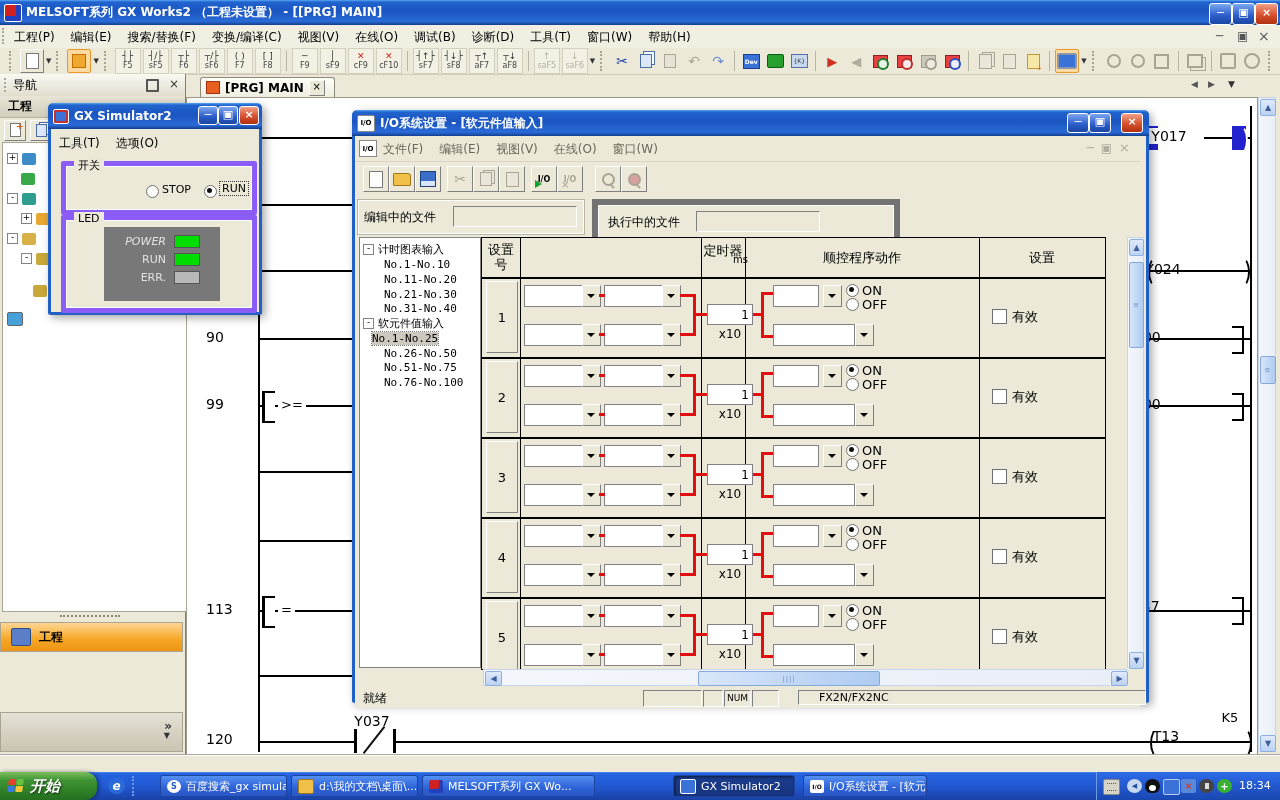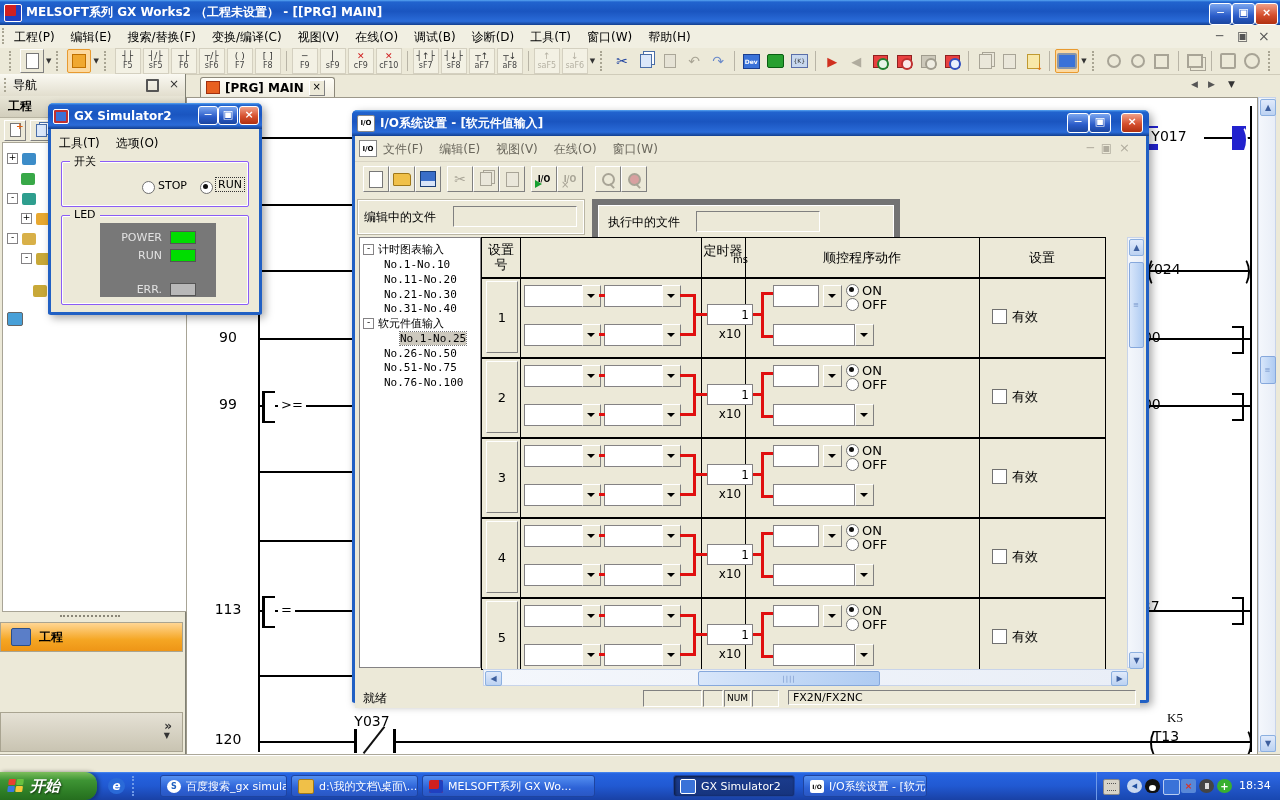--- a/index.html
+++ b/index.html
@@ -43,21 +43,21 @@
   .slash{position:absolute;left:-4px;top:11px;width:38px;height:3px;background:#111;transform:rotate(-52deg);}
   .cmpbr{position:absolute;width:10px;height:28px;border-left:3px solid #000;border-top:2px solid #000;border-bottom:2px solid #000;background:#fff;}
   .cmptx{position:absolute;font-size:13px;background:#fff;padding:0 3px;}
   .arc{position:absolute;width:12px;height:26px;border:2px solid transparent;border-radius:50%;}
   .arc.l{border-left-color:#000;}
   .arc.r{border-right-color:#000;}
   .arc.wl{border-left-color:#fff;}
   .arc.wr{border-right-color:#fff;}
   .hlsq{position:absolute;width:14px;height:24px;background:#2222CE;}
   .brkt{position:absolute;width:10px;height:24px;border:2px solid #000;border-left:none;}
-  .step{position:absolute;width:44px;text-align:center;font-size:14px;}
+  .step{position:absolute;width:44px;text-align:left;font-size:14px;}
   .opval{position:absolute;width:60px;text-align:center;font-size:14px;color:#0000C8;}
 
   
   .sb-track{background:linear-gradient(90deg,#F4F7FC,#E9EEF7);border:1px solid #C8D4EA;}
   .sb-btn{background:linear-gradient(180deg,#E0EAFB,#BCD2F2);border:1px solid #8CB0E0;color:#3D5F9E;
           font-size:8px;display:flex;align-items:center;justify-content:center;border-radius:2px;}
   .sb-thumb{background:linear-gradient(90deg,#D8E6FA,#AECBF2);border:1px solid #86A8DC;border-radius:2px;
             display:flex;align-items:center;justify-content:center;color:#7593C8;font-size:7px;letter-spacing:1px;}
 
   
@@ -125,21 +125,21 @@
   .tico{width:14px;height:13px;flex:none;border-radius:2px;display:flex;align-items:center;justify-content:center;
         font-size:8px;font-weight:bold;}
   .tray-ic{position:absolute;top:7px;width:15px;height:14px;border-radius:2px;display:flex;align-items:center;justify-content:center;
            font-size:9px;color:#fff;}
 
   
   .ledrow{position:absolute;display:flex;align-items:center;}
   .ledlbl{width:62px;text-align:right;color:#E2E2E2;font-size:11px;padding-right:8px;}
   .ledbar{width:24px;height:11px;border:1px solid #555;}
 
-  .groupbox{position:absolute;border:1px solid #8b5cf6;border-radius:2px;box-shadow:inset 0 0 0 1px #fff;}
+  .groupbox{position:absolute;border:5px solid #8b5cf6;border-radius:2px;box-shadow:inset 0 0 0 1px #fff;}
   .legend{position:absolute;top:-8px;left:8px;background:#ECE9D8;padding:0 4px;font-size:11px;}
 </style>
 </head>
 <body>
 
 <div id="screen">
 
   <div class="abs xp-title" style="left:0;top:0;width:1280px;height:25px;">
     <div class="abs" style="left:4px;top:4px;width:16px;height:16px;background:#D02020;border:1px solid #fff;border-radius:2px;
          box-shadow:inset -5px -5px 0 #2040C0;"></div>
@@ -422,21 +422,21 @@
     <div class="lad-label" style="left:942px;top:164px;width:70px;">Y024</div>
     <div class="arc r" style="left:1048px;top:160px;"></div>
     <div class="lad-label" style="left:926px;top:232px;width:60px;">D100</div>
     <div class="opval" style="left:926px;top:252px;">0</div>
     <div class="brkt" style="left:1046px;top:229px;"></div>
     <div class="lad-label" style="left:926px;top:299px;width:60px;">D100</div>
     <div class="opval" style="left:926px;top:319px;">0</div>
     <div class="brkt" style="left:1046px;top:296px;"></div>
     <div class="lad-label" style="left:926px;top:501px;width:60px;">Y037</div>
     <div class="brkt" style="left:1046px;top:500px;"></div>
-    <div class="lad-label" style="left:969px;top:613px;width:40px;font-size:13px;font-family:Liberation Serif, serif;">K5</div>
+    <div class="lad-label" style="left:1024px;top:613px;width:40px;font-size:13px;">K5</div>
     <div class="arc l" style="left:964px;top:631px;"></div>
     <div class="lad-label" style="left:952px;top:631px;width:56px;">T13</div>
     <div class="arc r" style="left:1050px;top:631px;"></div>
   </div>
 
   <div class="abs sb-track" style="left:1258px;top:97px;width:18px;height:655px;box-sizing:border-box;">
     <div class="sb-btn abs" style="left:1px;top:1px;width:14px;height:15px;">▲</div>
     <div class="sb-thumb abs" style="left:1px;top:258px;width:14px;height:26px;">≡</div>
     <div class="sb-btn abs" style="left:1px;top:637px;width:14px;height:15px;">▼</div>
   </div>
@@ -517,29 +517,29 @@
     <div class="groupbox" style="left:10px;top:58px;width:186px;height:44px;">
       <span class="legend">开关</span>
       <div class="rad" style="left:80px;top:19px;"></div>
       <span style="position:absolute;left:96px;top:17px;font-size:11px;">STOP</span>
       <div class="rad on" style="left:138px;top:19px;"></div>
       <span style="position:absolute;left:154px;top:16px;font-size:11px;outline:1px dotted #333;padding:0 2px;">RUN</span>
     </div>
     <div class="groupbox" style="left:10px;top:112px;width:186px;height:88px;">
       <span class="legend">LED</span>
       <div class="abs" style="left:38px;top:7px;width:116px;height:74px;background:#787878;">
-        <div class="ledrow" style="left:0;top:8px;">
+        <div class="ledrow" style="left:0;top:8px;font-style:italic;">
           <span class="ledlbl">POWER</span>
           <div class="ledbar" style="background:#00DD00;"></div>
         </div>
         <div class="ledrow" style="left:0;top:26px;">
           <span class="ledlbl">RUN</span>
           <div class="ledbar" style="background:#00DD00;"></div>
         </div>
-        <div class="ledrow" style="left:0;top:60px;">
+        <div class="ledrow" style="left:0;top:44px;">
           <span class="ledlbl">ERR.</span>
           <div class="ledbar" style="background:#B8B8B8;"></div>
         </div>
       </div>
     </div>
   </div>
 
   <div class="window" style="left:352px;top:110px;width:791px;height:590px;">
     <div class="wtitle xp-title">
       <div style="width:16px;height:15px;background:#fff;border:1px solid #888;border-radius:2px;color:#000;font-size:7px;font-weight:bold;display:flex;align-items:center;justify-content:center;">I/O</div>
@@ -623,21 +623,21 @@
       <div class="titem" style="top:49px;left:24px;">
           <span>No.21-No.30</span>
         </div>
       <div class="titem" style="top:63px;left:24px;">
           <span>No.31-No.40</span>
         </div>
       <div class="titem" style="top:78px;left:3px;font-family:'DejaVu Sans',sans-serif;">
           <span class="tbox9">-</span>
           <span>软元件值输入</span>
         </div>
-      <div class="titem" style="top:93px;left:40px;">
+      <div class="titem" style="top:93px;left:12px;">
           <span class="sel">No.1-No.25</span>
         </div>
       <div class="titem" style="top:108px;left:24px;">
           <span>No.26-No.50</span>
         </div>
       <div class="titem" style="top:122px;left:24px;">
           <span>No.51-No.75</span>
         </div>
       <div class="titem" style="top:137px;left:24px;">
           <span>No.76-No.100</span>
@@ -840,21 +840,21 @@
       <div class="sb-thumb abs" style="left:214px;top:1px;width:180px;height:13px;">||||</div>
       <div class="sb-btn abs" style="left:627px;top:1px;width:15px;height:13px;">▶</div>
     </div>
 
     <div class="abs" style="left:0;top:578px;width:785px;height:20px;background:#ECE9D8;">
       <span style="position:absolute;left:8px;top:2px;">就绪</span>
       <div class="sunken" style="position:absolute;left:288px;top:2px;width:57px;height:15px;"></div>
       <div class="sunken" style="position:absolute;left:348px;top:2px;width:18px;height:15px;"></div>
       <div class="sunken" style="position:absolute;left:369px;top:2px;width:25px;height:15px;font-size:9px;text-align:center;line-height:14px;">NUM</div>
       <div class="sunken" style="position:absolute;left:397px;top:2px;width:25px;height:15px;"></div>
-      <div class="sunken" style="position:absolute;left:433px;top:2px;width:348px;height:15px;font-size:11px;padding-left:4px;line-height:14px;box-sizing:border-box;">FX2N/FX2NC</div>
+      <div class="sunken" style="position:absolute;left:443px;top:2px;width:348px;height:15px;font-size:11px;padding-left:20px;line-height:14px;box-sizing:border-box;">FX2N/FX2NC</div>
     </div>
   </div>
 
   <div class="abs" style="left:0;top:755px;width:1280px;height:17px;background:#ECE9D8;border-top:1px solid #fff;box-shadow:0 -1px 0 #ACA899;">
     
     
     
     
     
     

